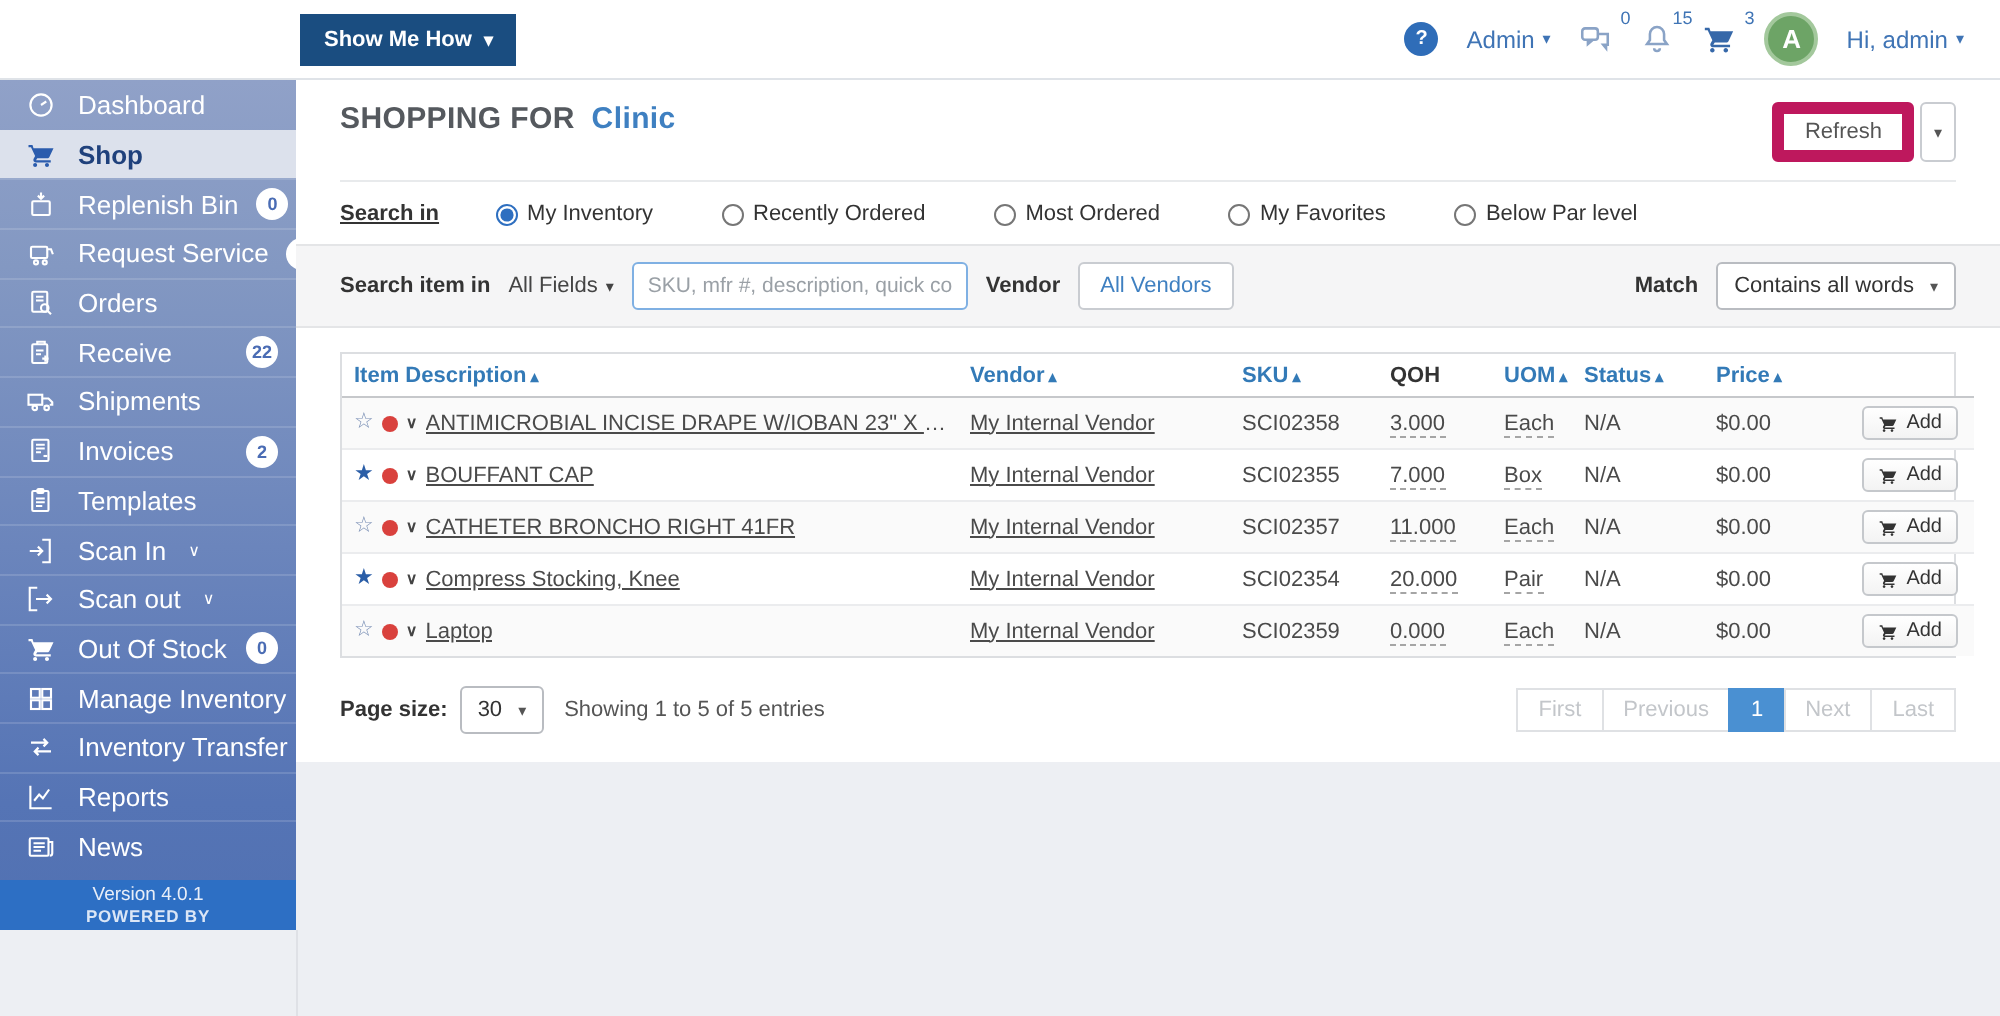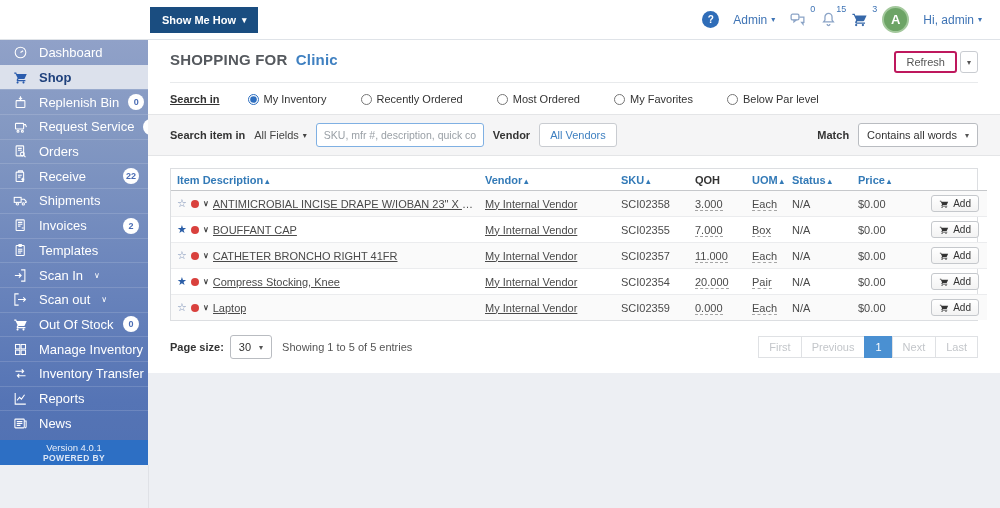--- a/index.html
+++ b/index.html
@@ -46,21 +46,21 @@
   .side-footer .v { color:#e8eef8; font-size:9.5px; }
   .side-footer .p { color:#dbe6f6; font-size:8.5px; font-weight:bold; letter-spacing:.4px; }
   .below-side-divider { position:absolute; top:465px; left:148px; width:1px; height:43px; background:#dfe1e6; }
 
   
   .card { position:absolute; top:40px; left:148px; width:852px; background:#fff; padding-bottom:10px; }
   .card-head { display:flex; align-items:flex-start; padding:11px 22px 9px; }
   .pg-title { font-size:15px; color:#55595e; font-weight:bold; letter-spacing:.2px; }
   .pg-title .entity { color:#3f80c1; font-weight:bold; margin-left:4px; }
   .head-actions { margin-left:auto; display:flex; gap:3px; }
-  .btn-plain { background:#fff; border:2px solid #be185d; border-radius:3px; color:#555; font-family:inherit;
+  .btn-plain { background:#fff; border:6px solid #be185d; border-radius:3px; color:#555; font-family:inherit;
                font-size:11px; padding:3px 10px; cursor:pointer; }
   .btn-caret { background:#fff; border:1px solid #c9ccd1; border-radius:3px; color:#555; font-size:8px;
                padding:3px 6px; cursor:pointer; }
   .divider { border-bottom:1px solid #e8eaec; margin:0 22px; }
 
   .radio-row { display:flex; align-items:center; padding:10px 22px 9px; gap:34px; }
   .radio-row .cap { font-size:11px; font-weight:bold; color:#333; margin-right:-6px;text-decoration:underline; }
   .radio-opt { display:flex; align-items:center; gap:5px; font-size:11px; color:#333; cursor:pointer; }
   .radio-opt input { width:11px; height:11px; accent-color:#2e6fc0; margin:0; }
 

